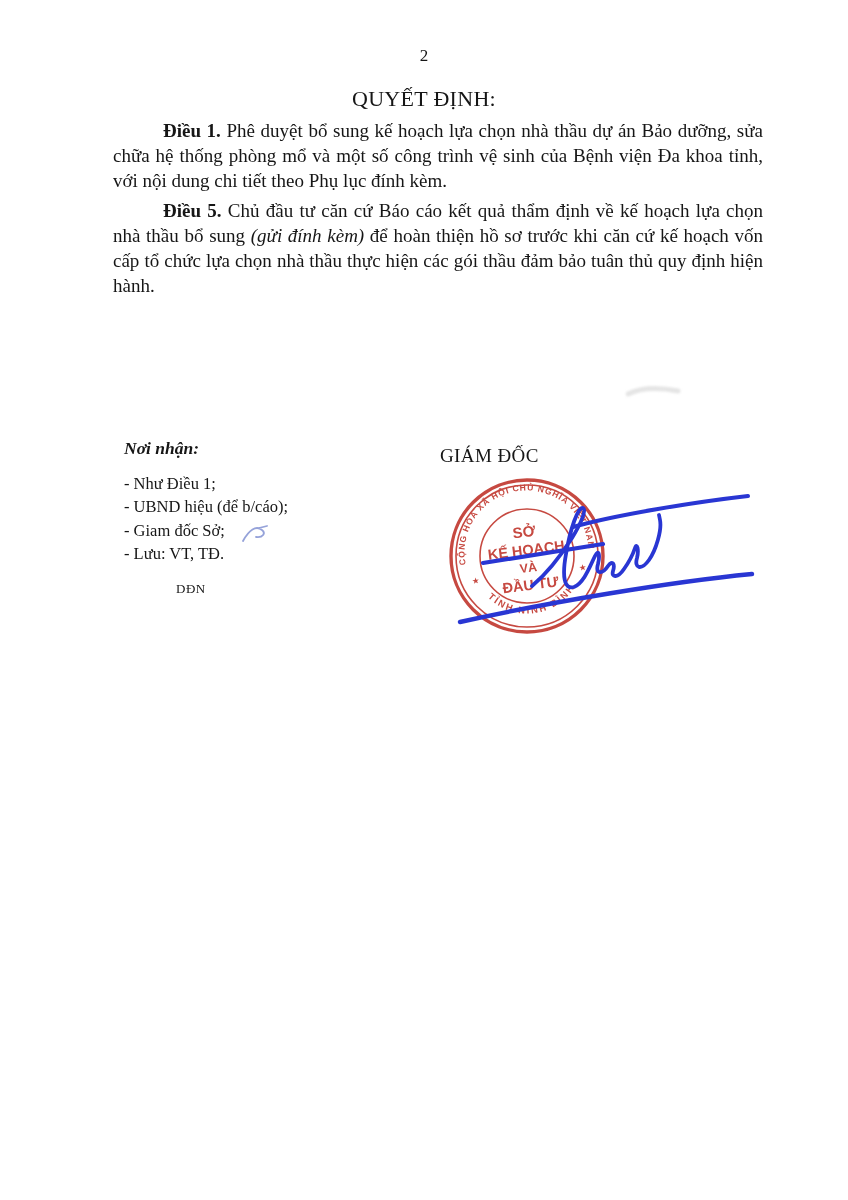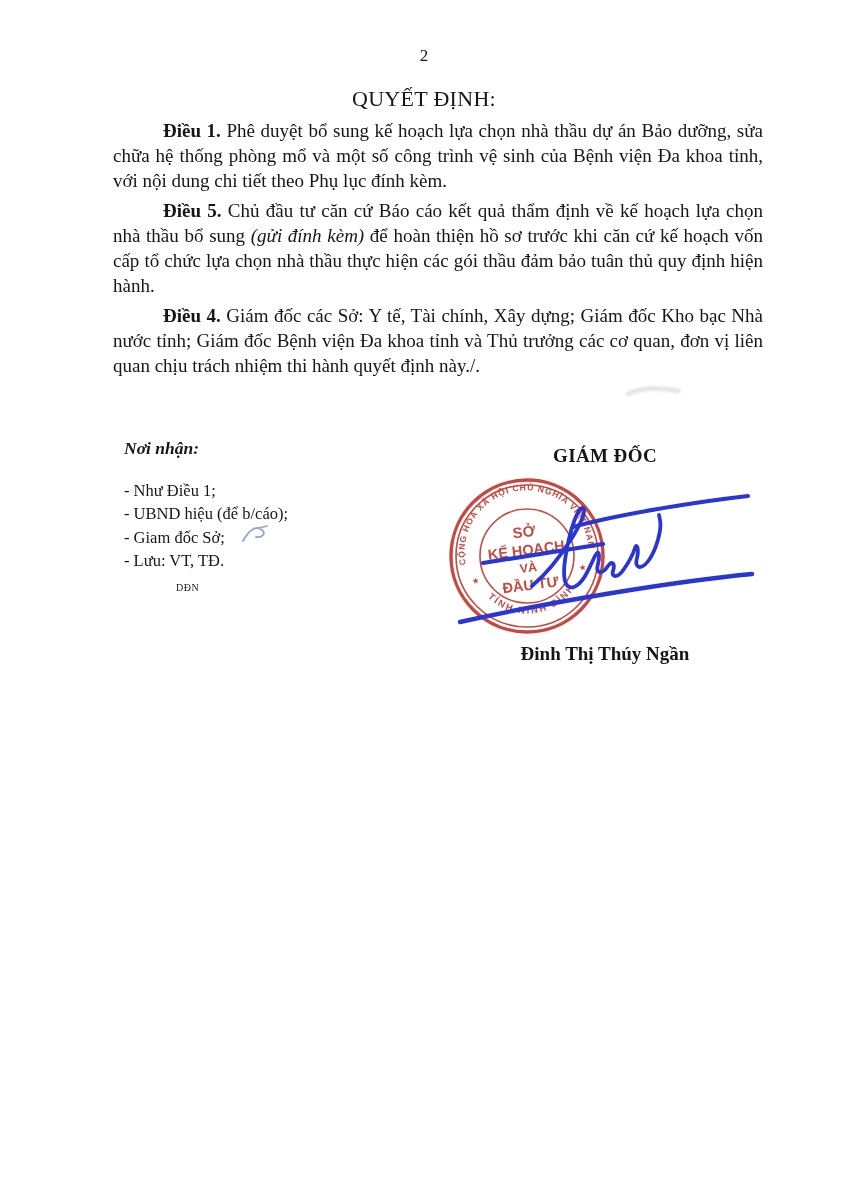--- a/index.html
+++ b/index.html
@@ -27,28 +27,28 @@
     margin:0 0 5px 0;
     font-size:19px;line-height:25px;
     text-align:justify;text-indent:50px;
   }
   .articles p .lead{font-weight:700;}
   .articles p em{font-style:italic;margin-top:8px;}
   .recipients{
     position:absolute;left:124px;top:437px;
     font-size:16.5px;line-height:23.5px;
   }
-  .recipients .heading{font-weight:700;font-style:italic;font-size:17.5px;margin-bottom:18px;}
-  .recipients .note{font-size:10px;margin-left:52px;margin-top:3px;letter-spacing:.5px;}
+  .recipients .heading{font-weight:700;font-style:italic;font-size:17.5px;margin-bottom:11px;}
+  .recipients .note{font-size:13px;margin-left:52px;margin-top:11px;letter-spacing:.5px;}
   .sign-block{
     position:absolute;left:440px;top:445px;width:330px;height:235px;
   }
   .sign-title{
     position:absolute;top:0;left:0;right:0;
-    text-align:center;font-weight:700;font-size:19px;letter-spacing:.4px;
+    font-weight:400;font-size:19px;letter-spacing:.4px;
   }
   .stamp-svg{
     position:absolute;left:7px;top:31px;width:160px;height:160px;
     filter:blur(0.3px);
     opacity:.92;
   }
   .sig-svg{
     position:absolute;left:0;top:23px;width:330px;height:175px;
   }
   .signer-name{
@@ -82,21 +82,20 @@
 
 <div class="page">
 
   <div class="page-number">2</div>
 
   <div class="doc-title">QUYẾT ĐỊNH:</div>
 
   <div class="articles">
     <p><span class="lead">Điều 1.</span><span> Phê duyệt bổ sung kế hoạch lựa chọn nhà thầu dự án Bảo dưỡng, sửa chữa hệ thống phòng mổ và một số công trình vệ sinh của Bệnh viện Đa khoa tỉnh, với nội dung chi tiết theo Phụ lục đính kèm.</span></p>
     <p><span class="lead">Điều 5.</span><span> Chủ đầu tư căn cứ Báo cáo kết quả thẩm định về kế hoạch lựa chọn nhà thầu bổ sung </span><em>(gửi đính kèm)</em><span> để hoàn thiện hồ sơ trước khi căn cứ kế hoạch vốn cấp tổ chức lựa chọn nhà thầu thực hiện các gói thầu đảm bảo tuân thủ quy định hiện hành.</span></p>
-    <p><span class="lead">Điều 4.</span><span> Giám đốc các Sở: Y tế, Tài chính, Xây dựng; Giám đốc Kho bạc Nhà nước tỉnh; Giám đốc Bệnh viện Đa khoa tỉnh và Thủ trưởng các cơ quan, đơn vị liên quan chịu trách nhiệm thi hành quyết định này./.</span></p>
   </div>
 
   <svg class="smudge-svg" viewBox="0 0 56 16">
     <path d="M 2,10 C 14,4 32,3 52,7" fill="none" stroke="#c6c6c6" stroke-width="5" stroke-linecap="round" opacity="0.45"></path>
   </svg>
 
   <div class="recipients">
     <div class="heading">Nơi nhận:</div>
     <div>- Như Điều 1;</div>
     <div>- UBND hiệu (để b/cáo);</div>
@@ -140,16 +139,15 @@
 
     <svg class="sig-svg" viewBox="0 0 330 175">
       <g fill="none" stroke="#2936d3" stroke-linecap="round" stroke-linejoin="round">
         <path d="M 133,59 C 175,47 255,34 308,28" stroke-width="4"></path>
         <path d="M 43,95 C 85,88 125,82 163,76" stroke-width="4.2"></path>
         <path d="M 92,118 C 104,108 118,92 132,70 C 140,57 147,42 143,40 C 138,38 130,62 126,86 C 122,108 124,122 134,119 C 144,115 150,98 155,88 C 159,80 160,88 158,96 C 155,106 162,107 168,98 C 173,91 175,97 173,103 C 171,110 178,110 184,101 C 189,94 193,86 195,80 C 197,74 199,82 197,90 C 194,100 201,103 209,92 C 216,82 222,62 220,52 L 219,47" stroke-width="3.8"></path>
         <path d="M 20,154 C 110,134 230,114 312,106" stroke-width="4.4"></path>
       </g>
     </svg>
 
-    <div class="signer-name">Đinh Thị Thúy Ngần</div>
   </div>
 
 </div>
 
 </body></html>

